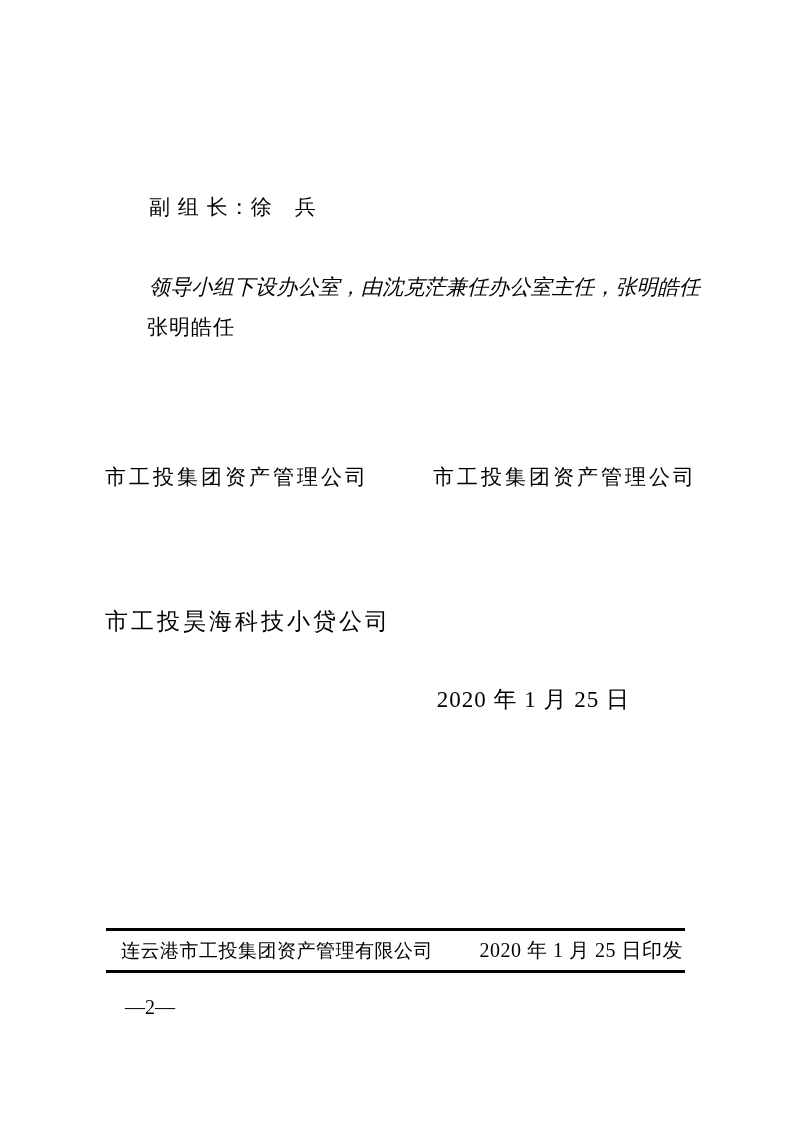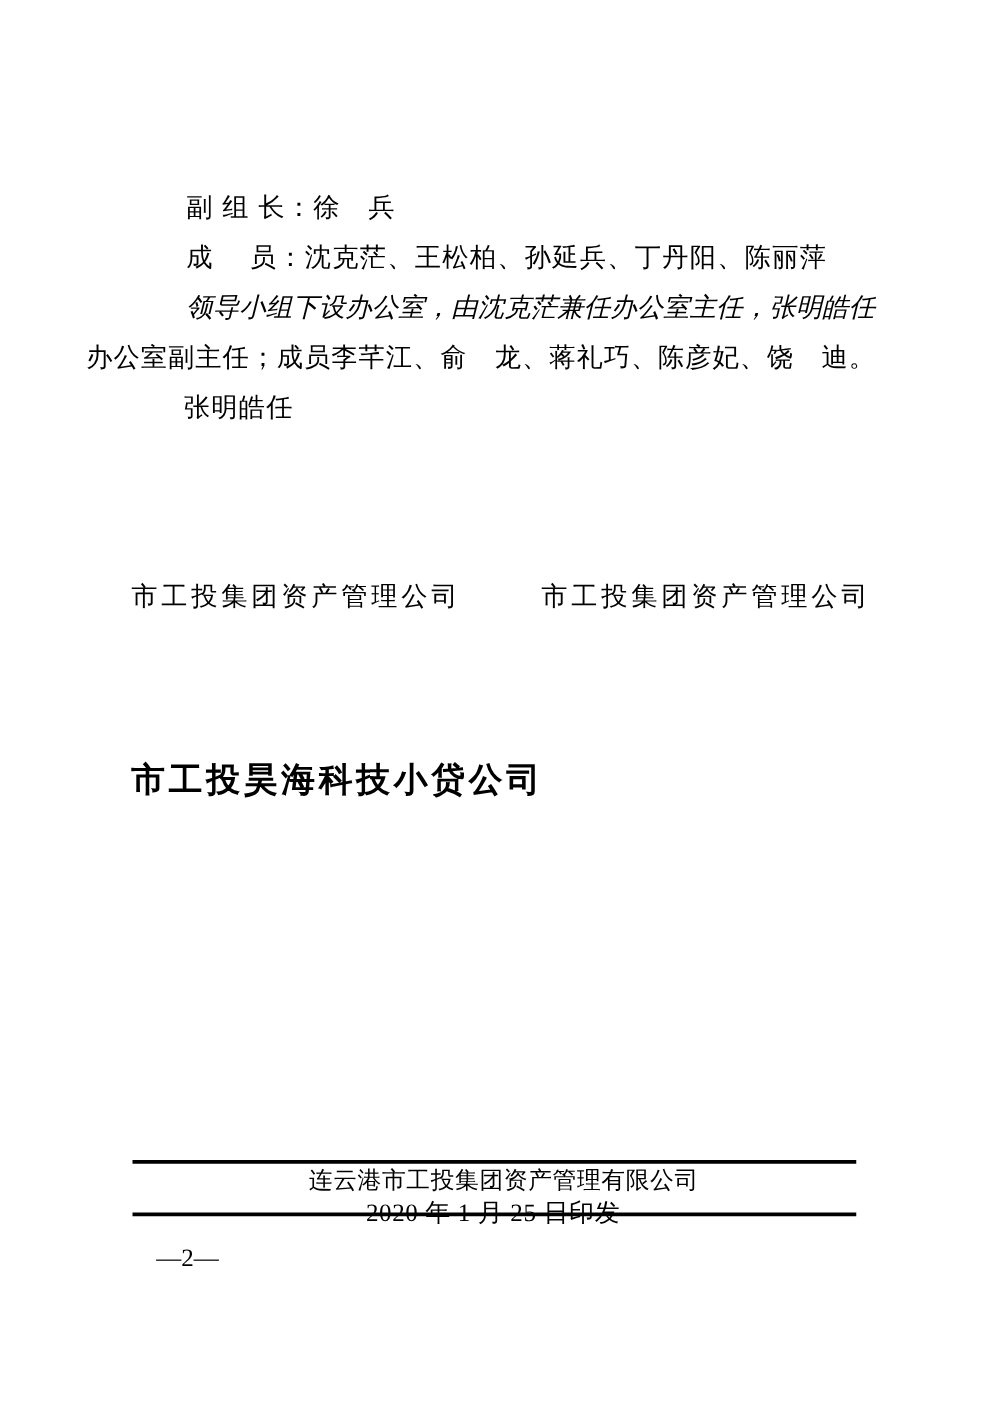--- a/index.html
+++ b/index.html
@@ -23,21 +23,21 @@
     top: 147px;
     width: 631px;
     font-size: 21px;
     letter-spacing: 1px;
   }
   .line {
     height: 40px;
     line-height: 40px;
     white-space: pre;
   }
-  .indent { padding-left: 80px; }
+  .indent { padding-left: 80px; margin-top: 40px; }
   .indent-sm { padding-left: 78px; }
   .justify {
     white-space: normal;
     letter-spacing: 0;
     text-align: justify;
     text-align-last: justify;
   }
   .justify.indent { padding-left: 80px; font-style: italic; }
 
   
@@ -48,24 +48,23 @@
     width: 793px;
     font-size: 21px;
     letter-spacing: 3px;
   }
   .sig-1 { position: absolute; left: 105px; white-space: pre; }
   .sig-2 { position: absolute; left: 433px; white-space: pre; }
   .sig-3 {
     position: absolute;
     left: 105px;
     top: 606px;
-    font-size: 27px;
+    font-size: 23px;
     letter-spacing: 3px;
     white-space: pre;
-    font-weight: bold;
   }
 
   
   .date-line {
     position: absolute;
     right: 163px;
     top: 684px;
     font-family: "Liberation Serif", "DejaVu Serif", serif;
     font-size: 23px;
     letter-spacing: 1px;
@@ -78,21 +77,20 @@
     left: 106px;
     top: 928px;
     width: 579px;
     border-top: 3px solid #000000;
     border-bottom: 3px solid #000000;
     height: 39px;
     display: flex;
     align-items: center;
     justify-content: space-between;
     box-sizing: content-box;
-    flex-direction: column;
   }
   .footer-issuer {
     padding-left: 15px;
     font-size: 19px;
     letter-spacing: 0.5px;
     white-space: pre;
   }
   .footer-date {
     padding-right: 2px;
     font-family: "Liberation Serif", "DejaVu Serif", serif;
@@ -111,33 +109,32 @@
     white-space: pre;
   }
 </style>
 </head>
 <body>
 
 <div class="page">
 
   <div class="body-text">
     <div class="line indent">副 组 长：徐　兵</div>
-    <div class="line indent">成　 员：沈克茫、王松柏、孙延兵、丁丹阳、陈丽萍</div>
     <div class="line justify indent">领导小组下设办公室，由沈克茫兼任办公室主任，张明皓任</div>
-    <div class="line justify">办公室副主任；成员李芊江、俞　龙、蒋礼巧、陈彦妃、饶　迪。</div>
     <div class="line indent-sm">张明皓任</div>
   </div>
 
   <div class="sig-row">
     <span class="sig-1">市工投集团资产管理公司</span>
     <span class="sig-2">市工投集团资产管理公司</span>
   </div>
 
   <div class="sig-3">市工投昊海科技小贷公司</div>
 
+  <div class="date-line">2020 年 1 月 25 日</div>
 
   <div class="footer">
     <span class="footer-issuer">连云港市工投集团资产管理有限公司</span>
     <span class="footer-date">2020 年 1 月 25 日印发</span>
   </div>
 
   <div class="page-number">—2—</div>
 
 </div>
 

